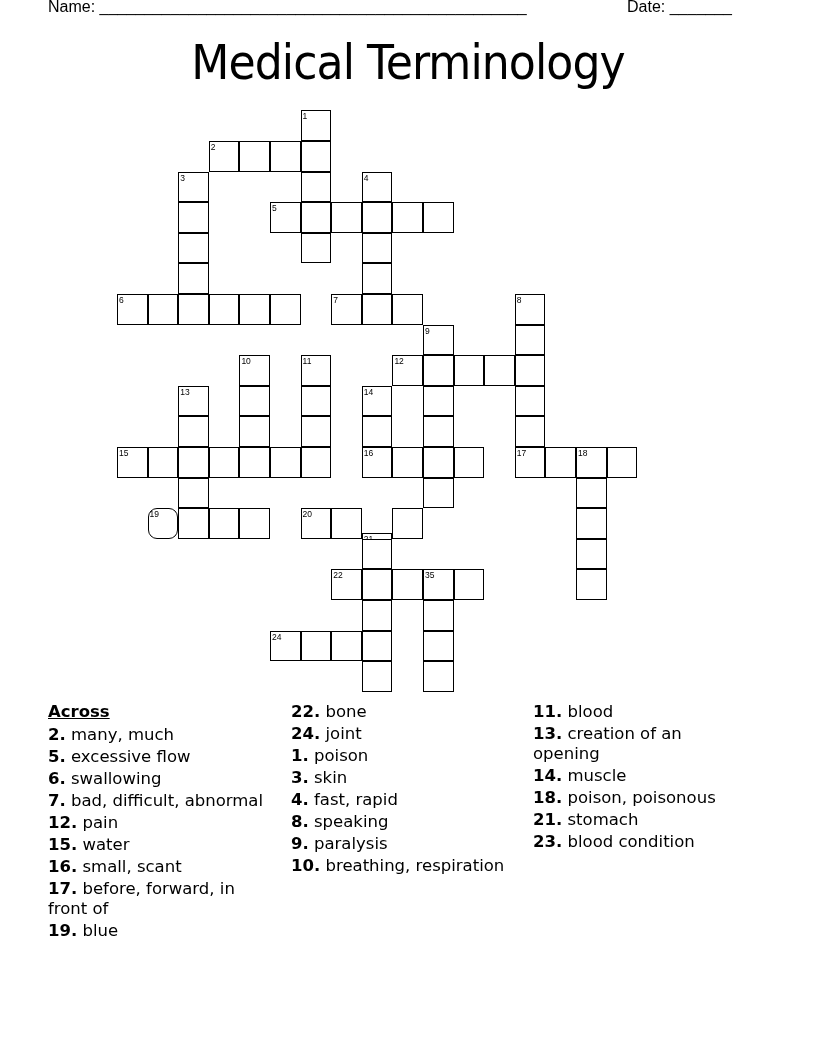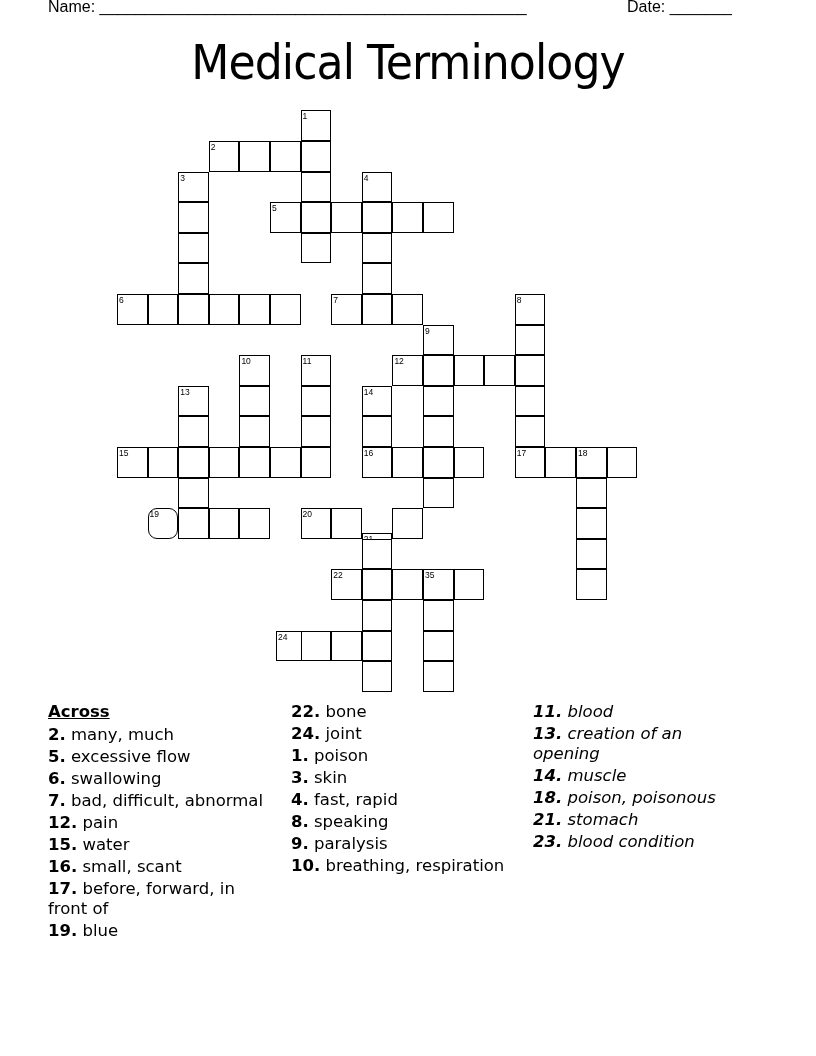--- a/index.html
+++ b/index.html
@@ -23,21 +23,21 @@
     position: absolute; width: 30.6px; height: 30.6px; box-sizing: border-box;
     border: 1.6px solid #000; background: #fff;
   }
   .cell .num {
     position: absolute; left: 1px; top: 0px; font-family: "Liberation Sans", sans-serif;
     font-size: 8.5px; line-height: 10px;
   }
   .clues { position: absolute; top: 702px; font-size: 16.5px; line-height: 20px; }
   .col1 { left: 48px; width: 230px; }
   .col2 { left: 291px; width: 230px; }
-  .col3 { left: 533px; width: 220px; font-style: italic; }
+  .col3 { left: 533px; width: 220px; }
   .clue-head { font-weight: bold; text-decoration: underline; margin-bottom: 3px; }
   .clue { margin-bottom: 2px; }
   .clue .n { font-weight: bold; }
 </style>
 </head>
 <body>
 
 <div class="hdr hdr-name">Name: ________________________________________________</div>
 <div class="hdr hdr-date">Date: _______</div>
 
@@ -175,21 +175,21 @@
       <span class="num">22</span>
     </div>
     <div class="cell" style="left: 392.4px; top: 569.4px;"></div>
     <div class="cell" style="left: 423px; top: 569.4px;">
       <span class="num">35</span>
     </div>
     <div class="cell" style="left: 453.6px; top: 569.4px;"></div>
     <div class="cell" style="left: 423px; top: 600px;"></div>
     <div class="cell" style="left: 423px; top: 630.6px;"></div>
     <div class="cell" style="left: 423px; top: 661.2px;"></div>
-    <div class="cell" style="left: 270px; top: 630.6px; margin-left: 6px;">
+    <div class="cell" style="left: 270px; top: 630.6px;">
       <span class="num">24</span>
     </div>
     <div class="cell" style="left: 300.6px; top: 630.6px;"></div>
     <div class="cell" style="left: 331.2px; top: 630.6px;"></div>
   </div>
 
 <div class="clues col1">
   <div class="clue-head">Across</div>
   <div class="clue"><span class="n">2.</span> <span>many, much</span></div>
   <div class="clue"><span class="n">5.</span> <span>excessive flow</span></div>

